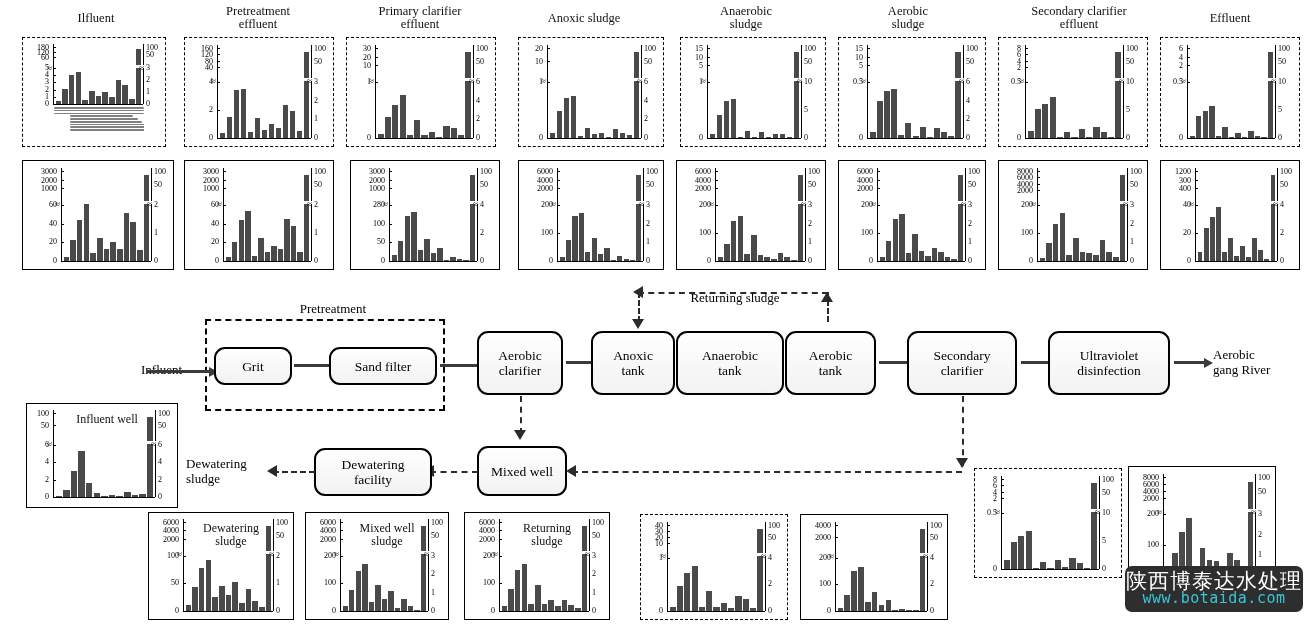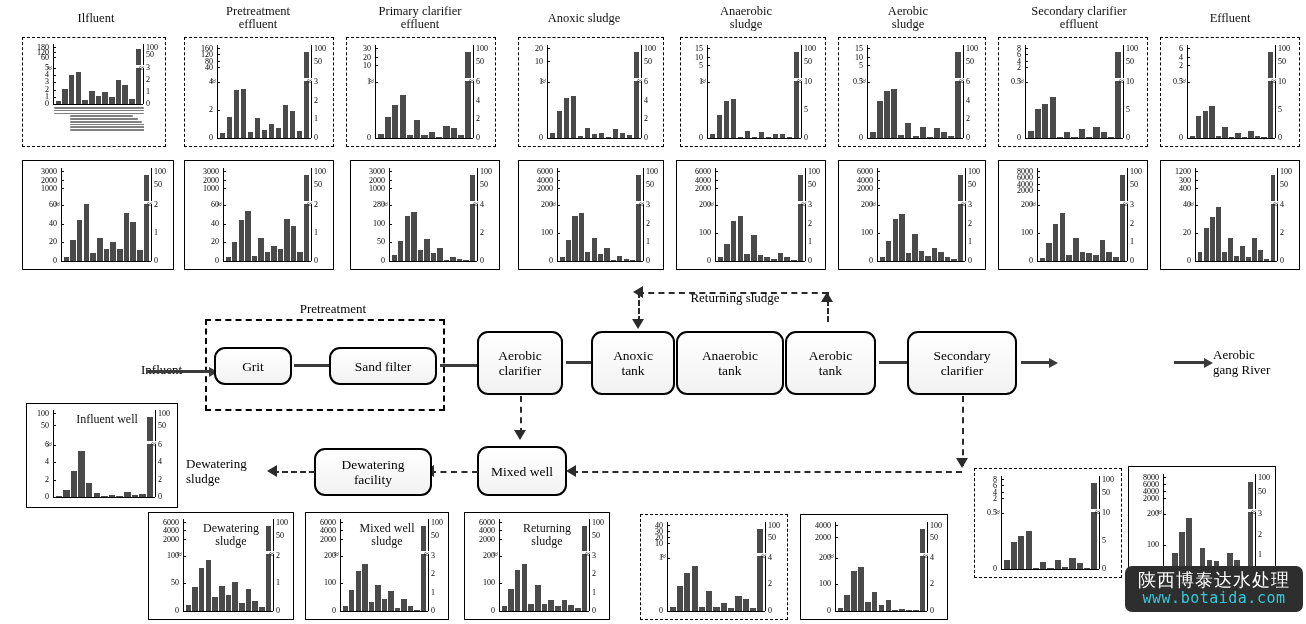--- a/index.html
+++ b/index.html
@@ -76,21 +76,21 @@
             border-bottom:10px solid #2b2b2b;}
   .ahead.left{border-top:6px solid transparent;border-bottom:6px solid transparent;
               border-right:10px solid #2b2b2b;}
 
   
   #watermark{
     position:absolute;box-sizing:border-box;border-radius:7px;
     background:#2e2e2e;display:flex;flex-direction:column;
     align-items:center;justify-content:center;z-index:50;
   }
-  #wm-cn{color:#fff;font-size:18px;line-height:19px;letter-spacing:1px;
+  #wm-cn{color:#fff;font-size:21px;line-height:19px;letter-spacing:1px;
          font-family:Liberation Sans, sans-serif;}
   #wm-url{color:#35c8d8;font-size:15px;line-height:17px;letter-spacing:.5px;
           font-family:"DejaVu Sans Mono",monospace;}
 </style>
 </head>
 <body>
 
 <div id="stage">
 
   <div class="ptitle" style="left:22px;top:12px;width:148px;">Ilfluent</div>
@@ -813,20 +813,22 @@
       <span class="head"></span>
     </div>
 
   <div class="fbox" style="left:907px;top:331px;width:110px;height:64px;">Secondary
 clarifier</div>
 
   <div class="sarrow" style="left:1021px;top:361px;width:28px;">
       <span class="head"></span>
     </div>
 
+  <div class="fbox" style="left:1048px;top:331px;width:122px;height:64px;">Ultraviolet
+disinfection</div>
 
   <div class="sarrow" style="left:1174px;top:361px;width:30px;">
       <span class="head"></span>
     </div>
 
   <div class="flabel" style="left:1213px;top:347px;">Aerobic
 gang River</div>
 
   <div class="dline-v" style="left:638px;top:292px;height:30px;"></div>
   <div class="ahead down" style="left:632px;top:319px;"></div>

